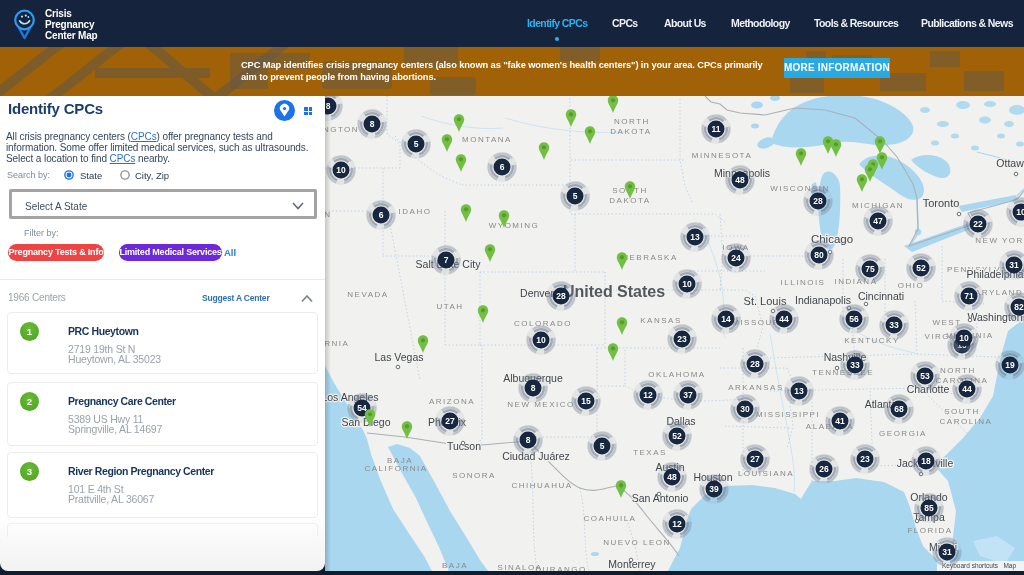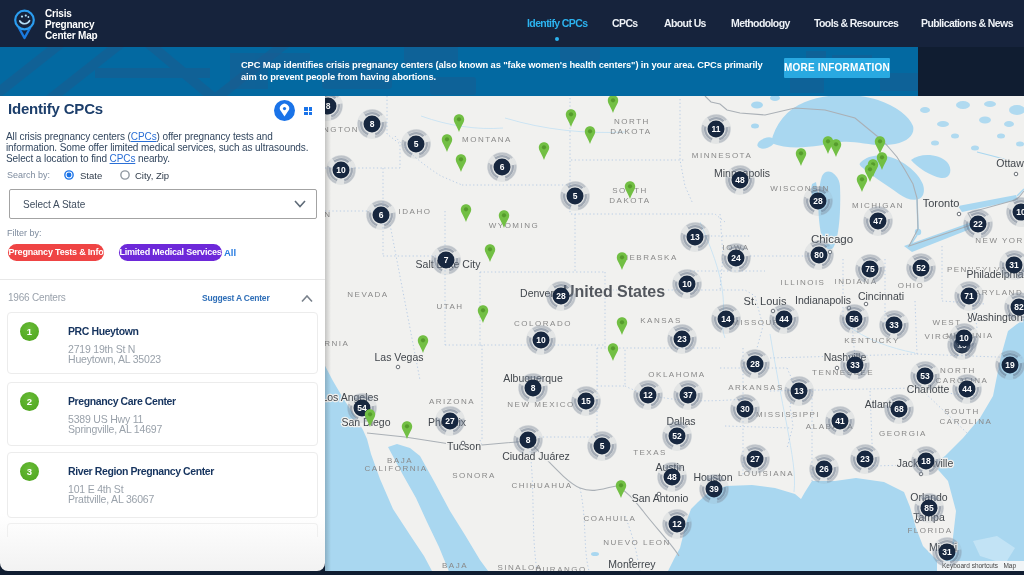--- a/index.html
+++ b/index.html
@@ -2,35 +2,35 @@
 <html><head><meta charset="utf-8">
 <style>
 *{margin:0;padding:0;box-sizing:border-box}
 body{width:1024px;height:575px;overflow:hidden;font-family:"Liberation Sans",sans-serif;background:#101d31;position:relative}
 .header{position:absolute;left:0;top:0;width:1024px;height:47px;background:#16233c;z-index:5}
 .logo{position:absolute;left:12px;top:7px;display:flex;align-items:center}
 .logo-text{margin-left:8px;color:#fff;font-weight:bold;font-size:10px;letter-spacing:-0.2px;line-height:11px}
 .nav a{position:absolute;top:17px;color:#eef2f7;font-size:10.5px;font-weight:bold;letter-spacing:-0.6px;text-decoration:none;white-space:nowrap}
 .nav a.act{color:#2cb3ef}
 .nav a.act::after{content:"";position:absolute;left:50%;margin-left:-2px;top:20px;width:4px;height:4px;border-radius:50%;background:#2cb3ef}
-.banner{position:absolute;left:0;top:47px;width:918px;height:49px;background:#0369a1;overflow:hidden;z-index:4}
+.banner{position:absolute;left:0;top:47px;width:1024px;height:49px;background:#a16207;overflow:hidden;z-index:4}
 .banner .deco{position:absolute;opacity:0.55}
 .banner p{position:absolute;left:241px;top:13px;width:530px;color:#fff;font-size:9.3px;font-weight:bold;letter-spacing:-0.1px;line-height:11.5px;white-space:nowrap}
 .btn{position:absolute;left:784px;top:58px;width:106px;height:20px;background:#29a9e1;border-radius:1px;color:#fff;font-size:10px;font-weight:bold;text-align:center;line-height:20px;letter-spacing:0.2px;z-index:6}
 .sidebar{position:absolute;left:0;top:96px;width:325px;height:475px;background:linear-gradient(#fff 88%,#f2f2f2);border-radius:0 0 8px 8px;z-index:3}
 .sb-h1{position:absolute;left:8px;top:100px;font-size:15px;font-weight:bold;letter-spacing:-0.2px;color:#1c3e6b;z-index:4}
 .locbtn{position:absolute;left:274px;top:100px;width:21px;height:21px;border-radius:50%;background:#1a73e8;z-index:4}
 .gridic{position:absolute;left:304px;top:107px;width:8.5px;height:8.5px;z-index:4}
 .gridic div{position:absolute;width:3.6px;height:3.6px;background:#1a73e8}
 .sb-p{position:absolute;left:6px;top:132px;width:316px;font-size:10px;letter-spacing:-0.1px;line-height:10.8px;color:#33475f;z-index:4;white-space:nowrap}
 .sb-p a{color:#2a6fd6}
 .srow{position:absolute;left:7px;top:170px;width:310px;font-size:9px;color:#7d8b9e;z-index:4}
-.sel{position:absolute;left:9px;top:189px;width:308px;height:30px;border:1px solid #a3a3a3;border-radius:2px;z-index:4;background:#fff}
+.sel{position:absolute;left:9px;top:189px;width:308px;height:30px;border:3px solid #a3a3a3;border-radius:2px;z-index:4;background:#fff}
 .sel span{position:absolute;left:13px;top:9px;font-size:10px;color:#3f4d5e}
-.fil{position:absolute;left:7px;top:228px;font-size:9px;color:#7d8b9e;z-index:4}
+.fil{position:absolute;left:24px;top:228px;font-size:9px;color:#7d8b9e;z-index:4}
 .pill{position:absolute;top:244px;height:17px;border-radius:9px;color:#fff;font-size:9px;font-weight:bold;letter-spacing:-0.2px;text-align:center;line-height:17px;z-index:4}
 .all{position:absolute;left:224px;top:247px;font-size:9.5px;font-weight:bold;color:#2a7de1;z-index:4}
 .div1{position:absolute;left:0px;top:279px;width:325px;height:1px;background:#e8e8e8;z-index:4}
 .cnt{position:absolute;left:8px;top:292px;font-size:10px;letter-spacing:-0.2px;color:#9aa2ac;z-index:4}
 .sug{position:absolute;left:202px;top:293px;font-size:8.5px;font-weight:bold;letter-spacing:-0.2px;color:#2f6fb8;z-index:4}
 .chev{position:absolute;left:301px;top:289px;z-index:4;color:#7a828c}
 .card{position:absolute;left:7px;width:311px;background:#fff;border:1px solid #ececec;border-radius:4px;z-index:4}
 .num{position:absolute;left:12px;top:9px;width:19px;height:19px;border-radius:50%;background:radial-gradient(circle at 50% 35%,#68bb37,#4ba31c);color:#fff;font-size:9.5px;font-weight:bold;text-align:center;line-height:19px}
 .ct{position:absolute;left:60px;top:12px;font-size:10.5px;font-weight:bold;letter-spacing:-0.4px;color:#15335e}
 .ca{position:absolute;left:60px;top:32px;font-size:10.5px;letter-spacing:-0.2px;line-height:9.8px;color:#9aa2ab}

